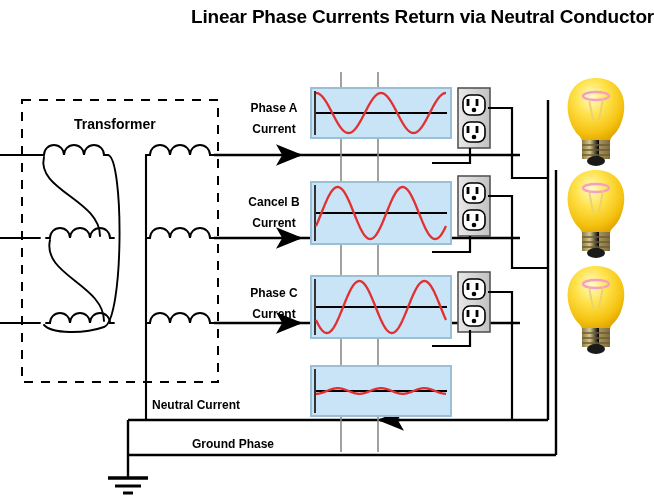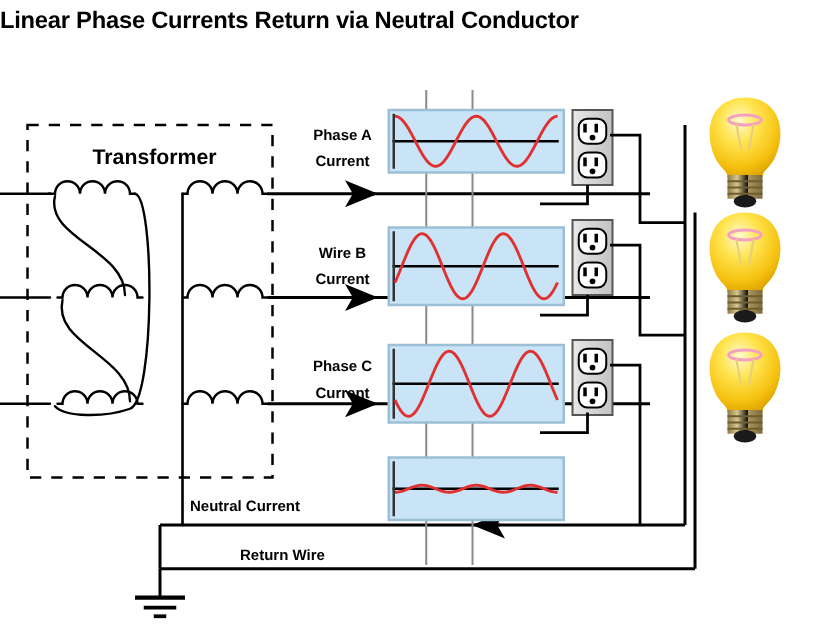--- a/index.html
+++ b/index.html
@@ -1,52 +1,52 @@
 <!DOCTYPE html>
 <html><head>
 <meta charset="utf-8">
 <style>
   html,body{margin:0;padding:0;background:#ffffff;}
   body{width:654px;height:504px;position:relative;overflow:hidden;
        font-family:"Liberation Sans",sans-serif;color:#000;}
   #stage{position:absolute;left:0;top:0;width:654px;height:504px;}
   #svg{position:absolute;left:0;top:0;}
-  .title{position:absolute;left:0;top:4px;width:654px;text-align:left;
+  .title{position:absolute;left:0;top:4px;width:654px;text-align:right;
          font-size:19px;font-weight:bold;line-height:25px;letter-spacing:-0.2px;}
   .lbl{position:absolute;font-size:12px;font-weight:bold;text-align:center;
        line-height:21px;white-space:nowrap;}
   .lbl-left{text-align:center;}
-  .xfmr-lbl{position:absolute;font-size:17px;font-weight:bold;}
+  .xfmr-lbl{position:absolute;font-size:14px;font-weight:bold;}
 </style>
 </head>
 <body>
 
 <div id="stage">
 
   <div class="title">
     <div>Linear Phase Currents Return via Neutral Conductor</div>
   </div>
 
   <div class="xfmr-lbl" style="left:74px;top:116px;">Transformer</div>
 
   <div class="lbl" style="left:228px;top:98px;width:92px;">
     <div>Phase A</div>
     <div>Current</div>
   </div>
   <div class="lbl" style="left:228px;top:192px;width:92px;">
-    <div>Wire B</div>
+    <div>Cancel B</div>
     <div>Current</div>
   </div>
   <div class="lbl" style="left:228px;top:283px;width:92px;text-align:center;">
     <div>Phase C</div>
     <div>Current</div>
   </div>
 
   <div class="lbl lbl-left" style="left:152px;top:395px;">Neutral Current</div>
-  <div class="lbl lbl-left" style="left:192px;top:434px;">Return Wire</div>
+  <div class="lbl lbl-left" style="left:192px;top:434px;">Ground Phase</div>
 
   <svg id="svg" width="654" height="504" viewBox="0 0 654 504">
     <defs>
       <marker id="arrowR" markerWidth="11" markerHeight="9" refX="10" refY="4.5" orient="auto">
         <path d="M0,0 L11,4.5 L0,9 L2.6,4.5 Z" fill="#000"></path>
       </marker>
       <marker id="arrowL" markerWidth="11" markerHeight="9" refX="10" refY="4.5" orient="auto">
         <path d="M0,0 L11,4.5 L0,9 L2.6,4.5 Z" fill="#000"></path>
       </marker>
       <radialGradient id="glassGrad" cx="42%" cy="30%" r="72%">

